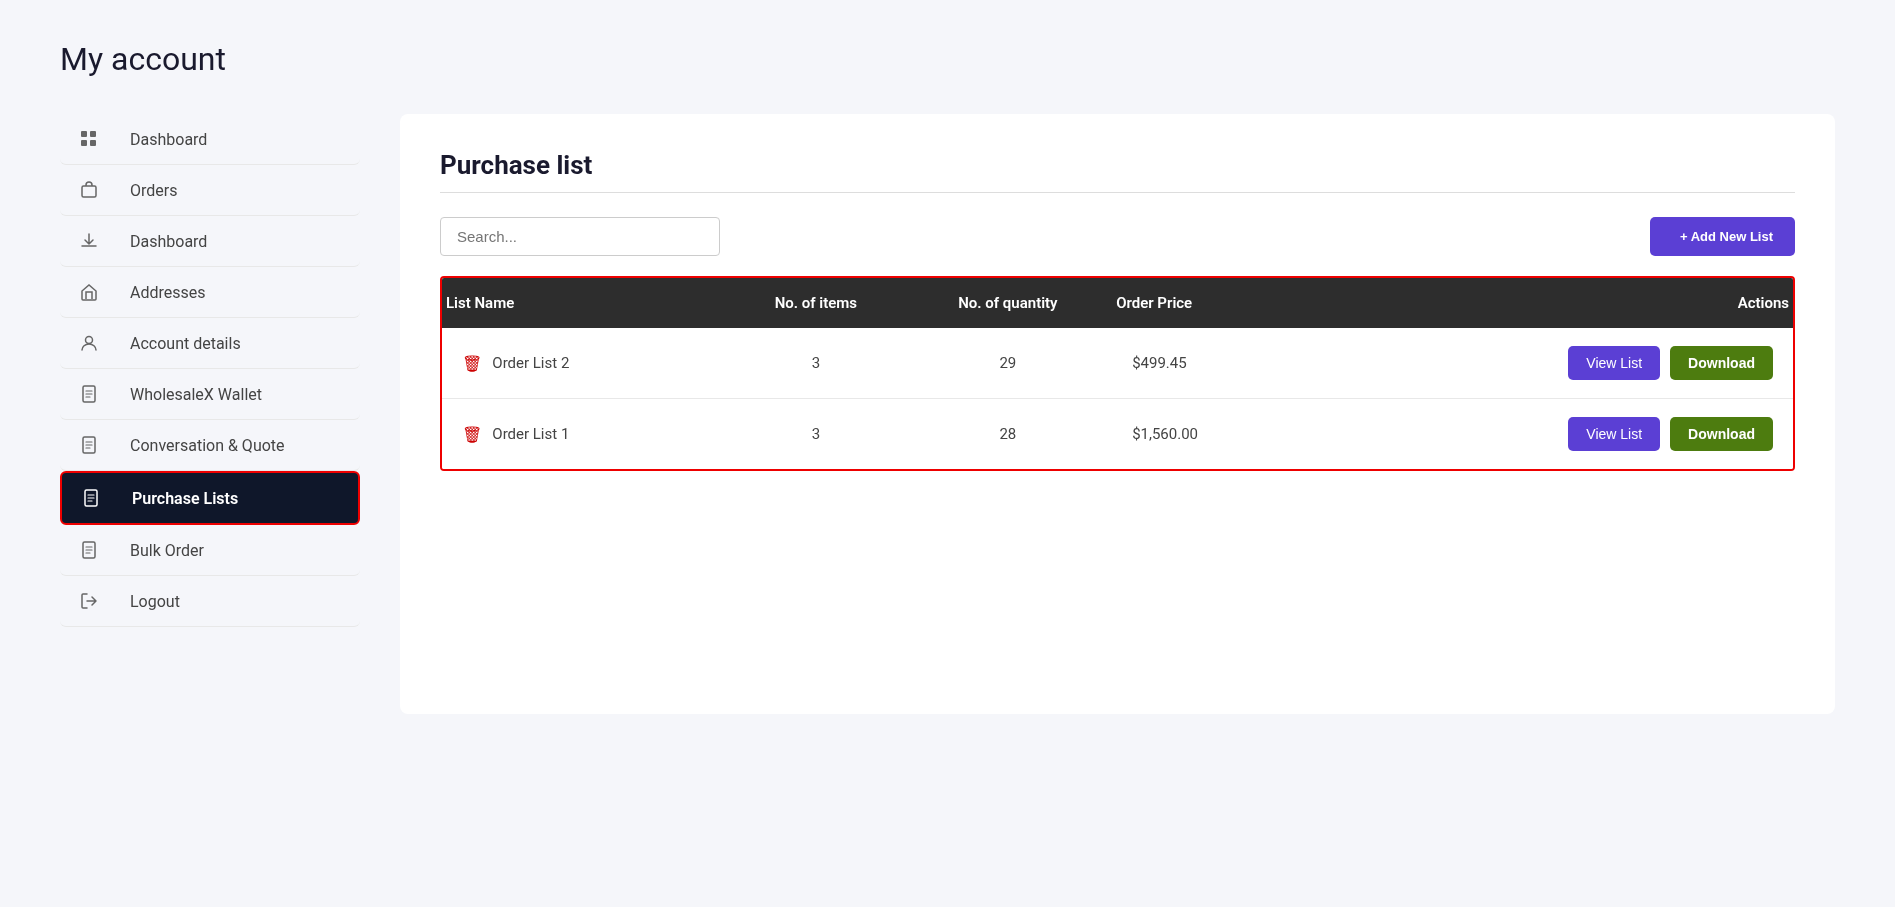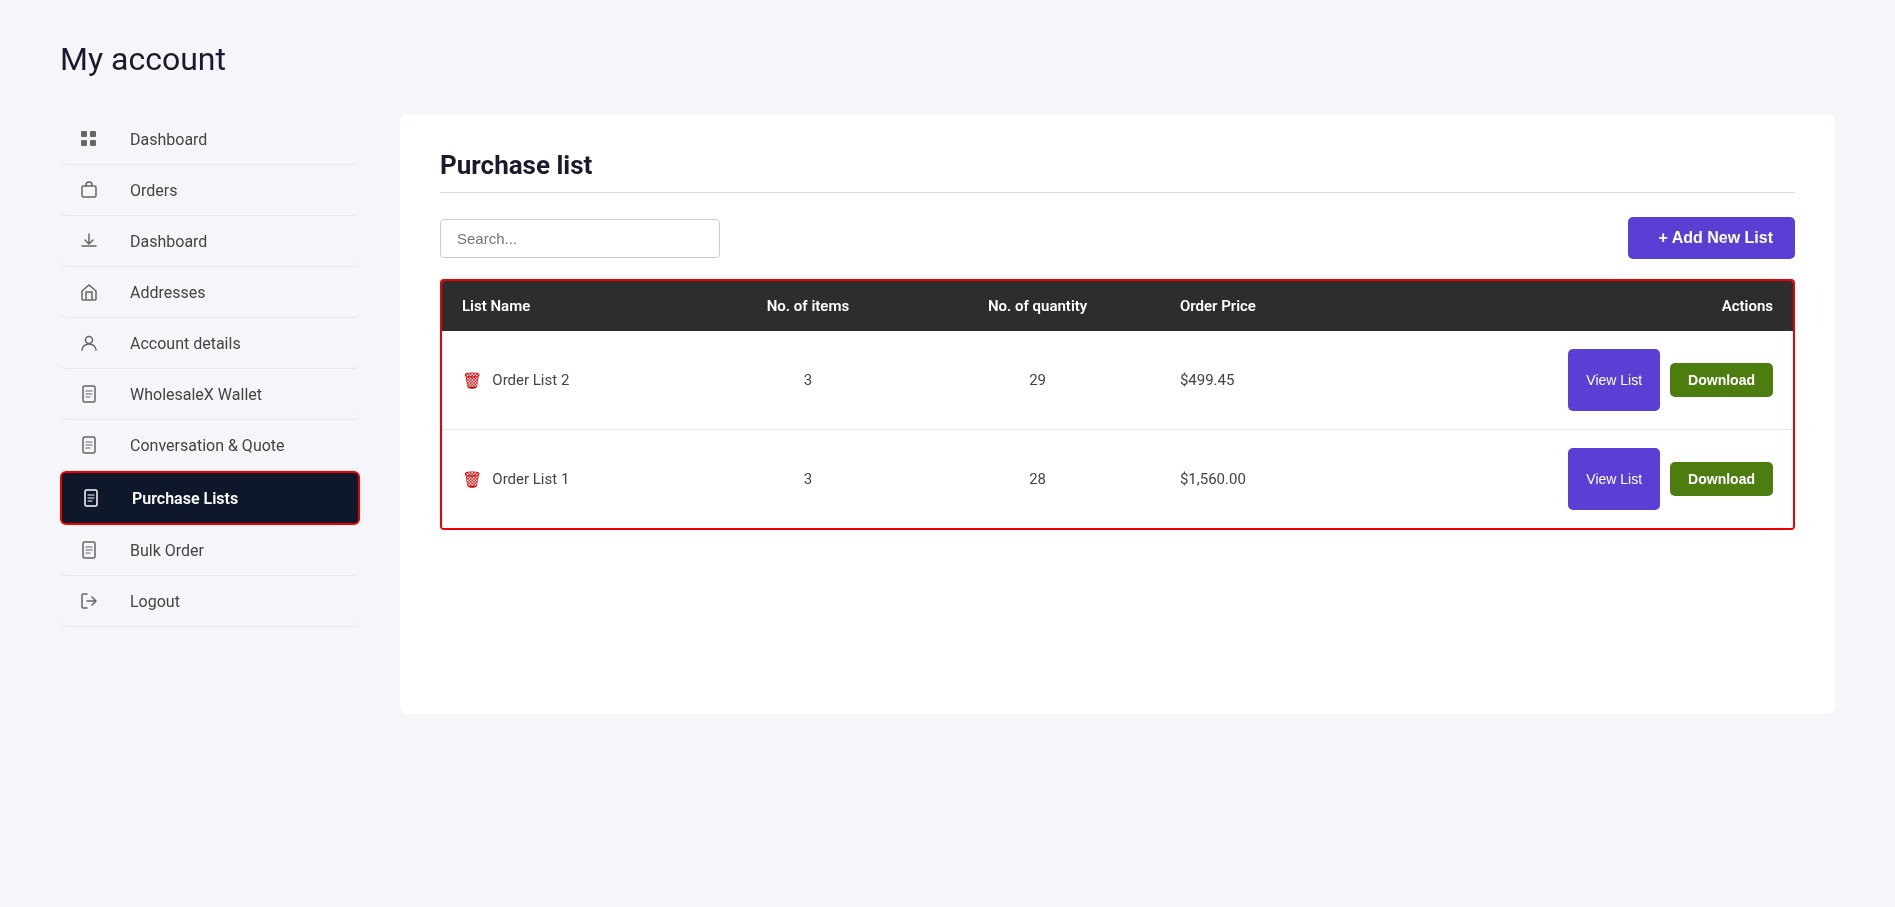--- a/index.html
+++ b/index.html
@@ -100,21 +100,21 @@
       width: 280px;
       outline: none;
       background: #fff;
     }
     .add-new-btn {
       background: #5b3fd4;
       color: #fff;
       border: none;
       border-radius: 5px;
       padding: 12px 22px;
-      font-size: 16px;
+      font-size: 13px;
       font-weight: 600;
       cursor: pointer;
       display: flex;
       align-items: flex-start;
       gap: 8px;
     }
     
     .purchase-table-wrapper {
       border: 2.5px solid #e00;
       border-radius: 4px;
@@ -123,21 +123,21 @@
     }
     .purchase-table {
       width: 100%;
       border-collapse: collapse;
     }
     .purchase-table thead tr {
       background: #2d2d2d;
       color: #fff;
     }
     .purchase-table thead th {
-      padding: 16px 20px;
+      padding: 16px 4px;
       font-size: 15px;
       font-weight: 600;
       text-align: left;
     }
     .purchase-table thead th.right {
       text-align: right;
     }
     .purchase-table thead th.center {
       text-align: center;
     }
@@ -170,21 +170,21 @@
       display: flex;
       justify-content: flex-end;
       gap: 10px;
       align-items: center;
     }
     .view-list-btn {
       background: #5b3fd4;
       color: #fff;
       border: none;
       border-radius: 5px;
-      padding: 23px 18px;
+      padding: 9px 18px;
       font-size: 14px;
       font-weight: 500;
       cursor: pointer;
     }
     .download-btn {
       background: #4d7c0f;
       color: #fff;
       border: none;
       border-radius: 5px;
       padding: 9px 18px;

